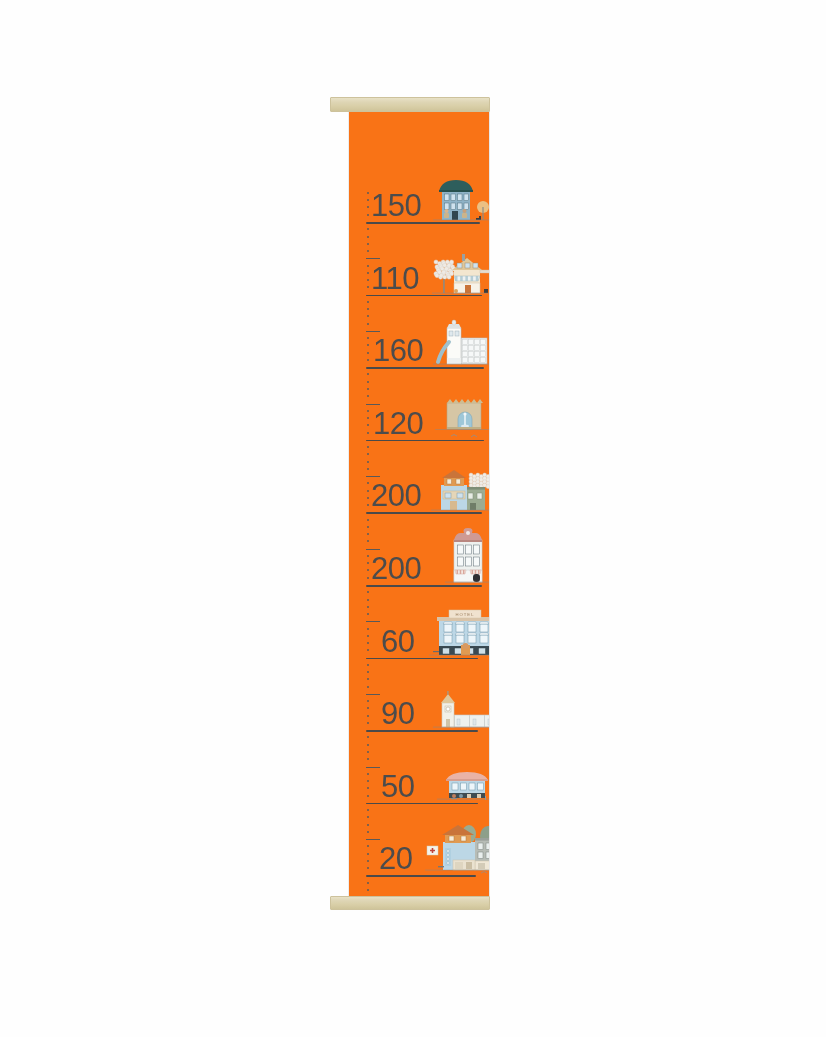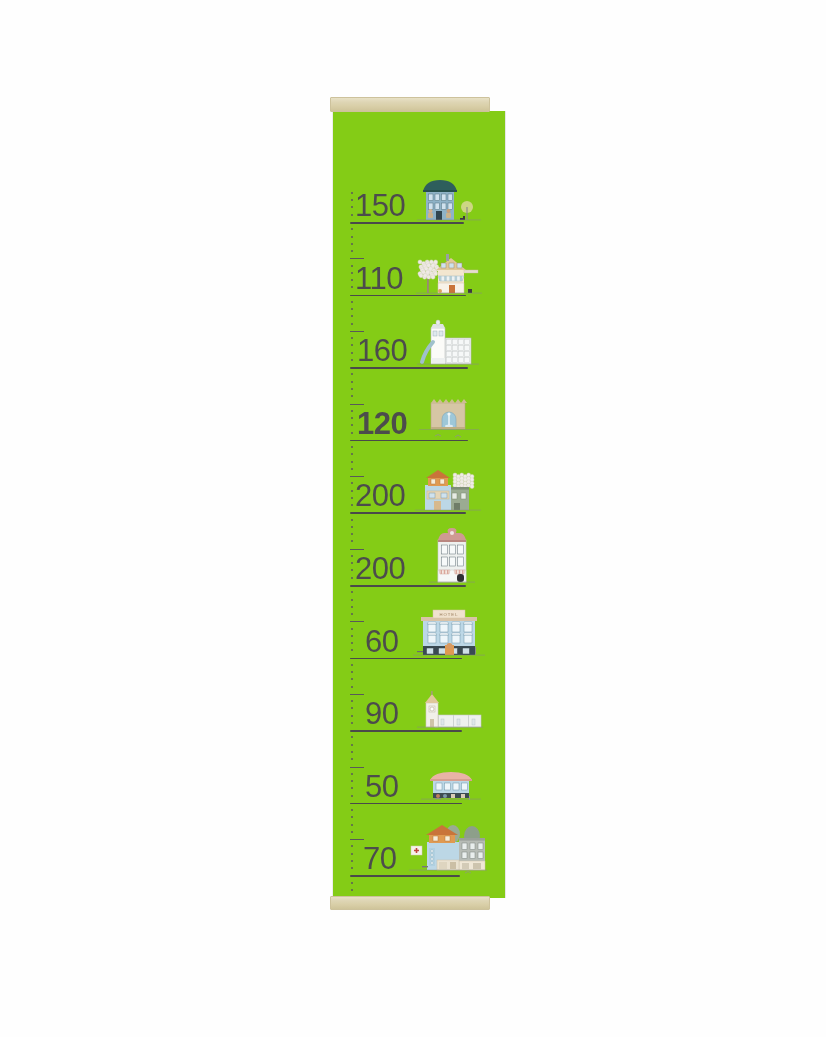--- a/index.html
+++ b/index.html
@@ -40,25 +40,25 @@
     border: 1px solid #cdc29c;
     box-sizing: border-box;
     border-radius: 1px;
     z-index: 4;
   }
   .dowel.top  { top: 0px; }
   .dowel.bot  { top: 799px; height: 14px; }
 
   .canvas {
     position: absolute;
-    left: 2px;
+    left: 18px;
     top: 14px;
-    width: 174px;
+    width: 142px;
     height: 787px;
-    background: #84cc16;
+    background: #f97316;
     border-left: 1px solid #ededed;
     border-right: 1px solid #e7e7e7;
     box-sizing: border-box;
     overflow: hidden;
     z-index: 2;
   }
 
   
   .ruler {
     position: absolute;
@@ -224,21 +224,21 @@
           <div class="row" style="top: 183.6px;">
             <div class="baseline" style="width: 116px;"></div>
             <div class="num" style="left: 22px; top: -1px;">110</div>
           </div>
           <div class="row" style="top: 256.2px;">
             <div class="baseline" style="width: 118px;"></div>
             <div class="num" style="left: 24px; top: -1px;">160</div>
           </div>
           <div class="row" style="top: 328.8px;">
             <div class="baseline" style="width: 118px;"></div>
-            <div class="num" style="left: 24px; top: -1px; font-weight: bold;">120</div>
+            <div class="num" style="left: 24px; top: -1px;">120</div>
           </div>
           <div class="row" style="top: 401.4px;">
             <div class="baseline" style="width: 116px;"></div>
             <div class="num" style="left: 22px; top: -1px;">200</div>
           </div>
           <div class="row" style="top: 474px;">
             <div class="baseline" style="width: 116px;"></div>
             <div class="num" style="left: 22px; top: -1px;">200</div>
           </div>
           <div class="row" style="top: 546.6px;">
@@ -248,21 +248,21 @@
           <div class="row" style="top: 619.2px;">
             <div class="baseline" style="width: 112px;"></div>
             <div class="num" style="left: 32px; top: -1px;">90</div>
           </div>
           <div class="row" style="top: 691.8px;">
             <div class="baseline" style="width: 112px;"></div>
             <div class="num" style="left: 32px; top: -1px;">50</div>
           </div>
           <div class="row" style="top: 764.4px;">
             <div class="baseline" style="width: 110px;"></div>
-            <div class="num" style="left: 30px; top: -1px;">70</div>
+            <div class="num" style="left: 30px; top: -1px;">20</div>
           </div>
         </div>
       <div id="illos">
           <div class="bldg" style="left: 84px; top: 112px;">
             <svg width="64" height="46" viewBox="0 0 64 46">
               <ellipse cx="50" cy="30" rx="6" ry="6" fill="#e6d9a8" opacity=".75"></ellipse>
               <rect x="49.4" y="30" width="1.2" height="13" fill="#8d8d86"></rect>
               <rect x="9" y="13" width="28" height="30" fill="#8fb3c7"></rect>
               <path d="M6 14 Q9 3 23 3 Q37 3 40 14 Z" fill="#2e5e5c"></path>
               <rect x="6" y="13" width="34" height="2" fill="#27504e"></rect>

